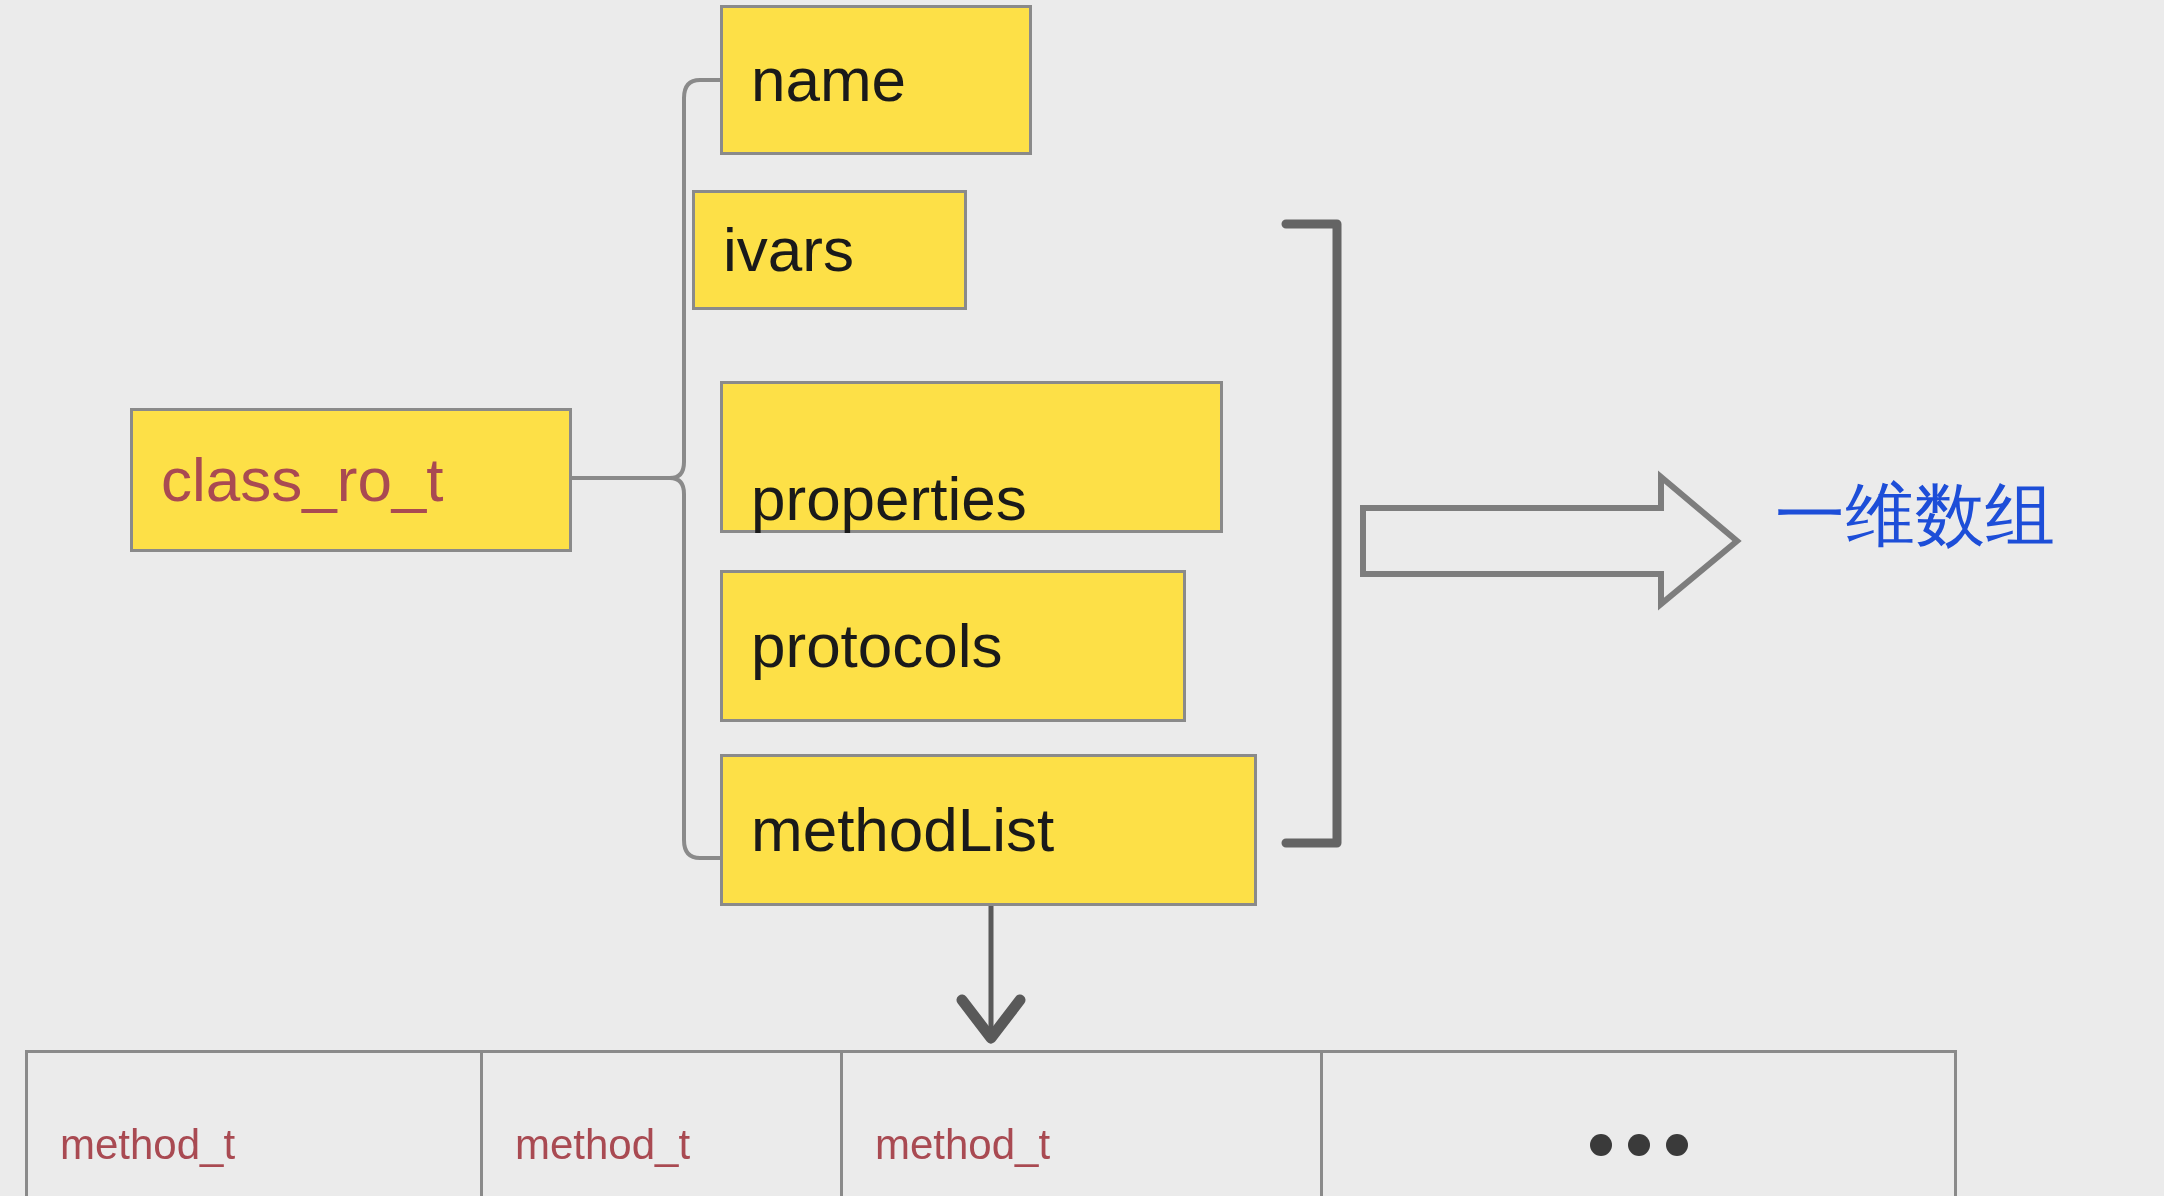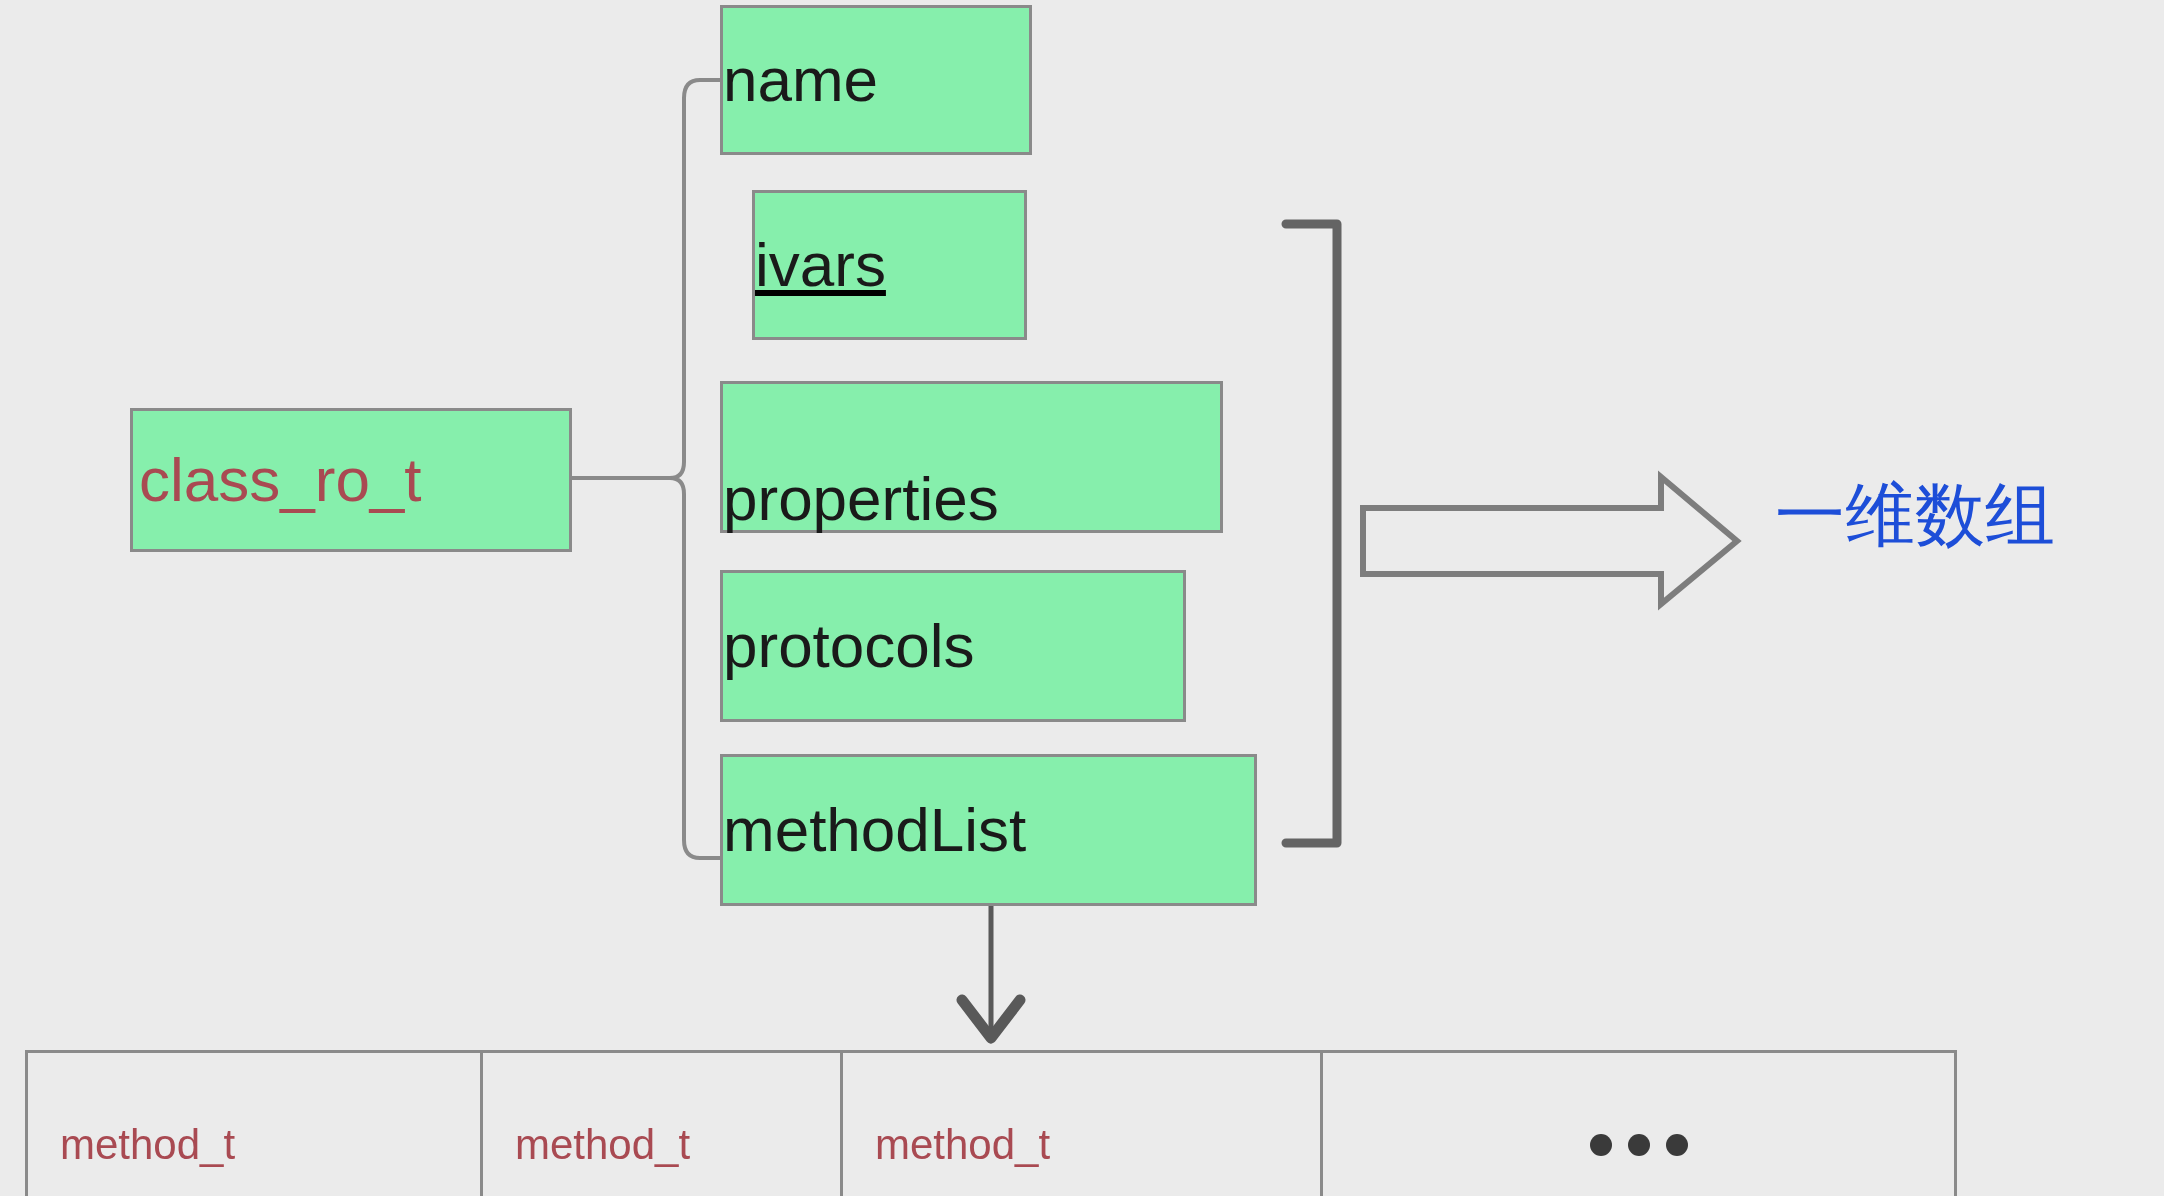--- a/index.html
+++ b/index.html
@@ -12,33 +12,33 @@
     width: 2164px;
     height: 1196px;
     background: #ebebeb;
     overflow: hidden;
     font-family: "Liberation Sans", "DejaVu Sans", sans-serif;
   }
   .node {
     position: absolute;
     box-sizing: border-box;
     border: 3px solid #8a8a8a;
-    background: #86efac;
+    background: #fde047;
     display: flex;
     align-items: center;
+    padding-left: 28px;
   }
   .node-label {
     font-size: 62px;
     line-height: 1;
     color: #1a1a1a;
     white-space: nowrap;
   }
   .node.accent .node-label {
     color: #a94a52;
-    margin-left: 6px;
   }
   .svg-layer {
     position: absolute;
     left: 0;
     top: 0;
     width: 2164px;
     height: 1196px;
     pointer-events: none;
   }
   .array-table {
@@ -120,21 +120,21 @@
   </svg>
 
   <div class="node accent" style="left:130px; top:408px; width:442px; height:144px;">
     <span class="node-label">class_ro_t</span>
   </div>
 
   <div class="node" style="left:720px; top:5px; width:312px; height:150px;">
     <span class="node-label">name</span>
   </div>
 
-  <div class="node" style="left:752px; top:190px; width:275px; height:150px;text-decoration:underline;">
+  <div class="node" style="left:692px; top:190px; width:275px; height:120px;">
     <span class="node-label">ivars</span>
   </div>
 
   <div class="node" style="left:720px; top:381px; width:503px; height:152px;align-items:flex-end;">
     <span class="node-label">properties</span>
   </div>
 
   <div class="node" style="left:720px; top:570px; width:466px; height:152px;">
     <span class="node-label">protocols</span>
   </div>

